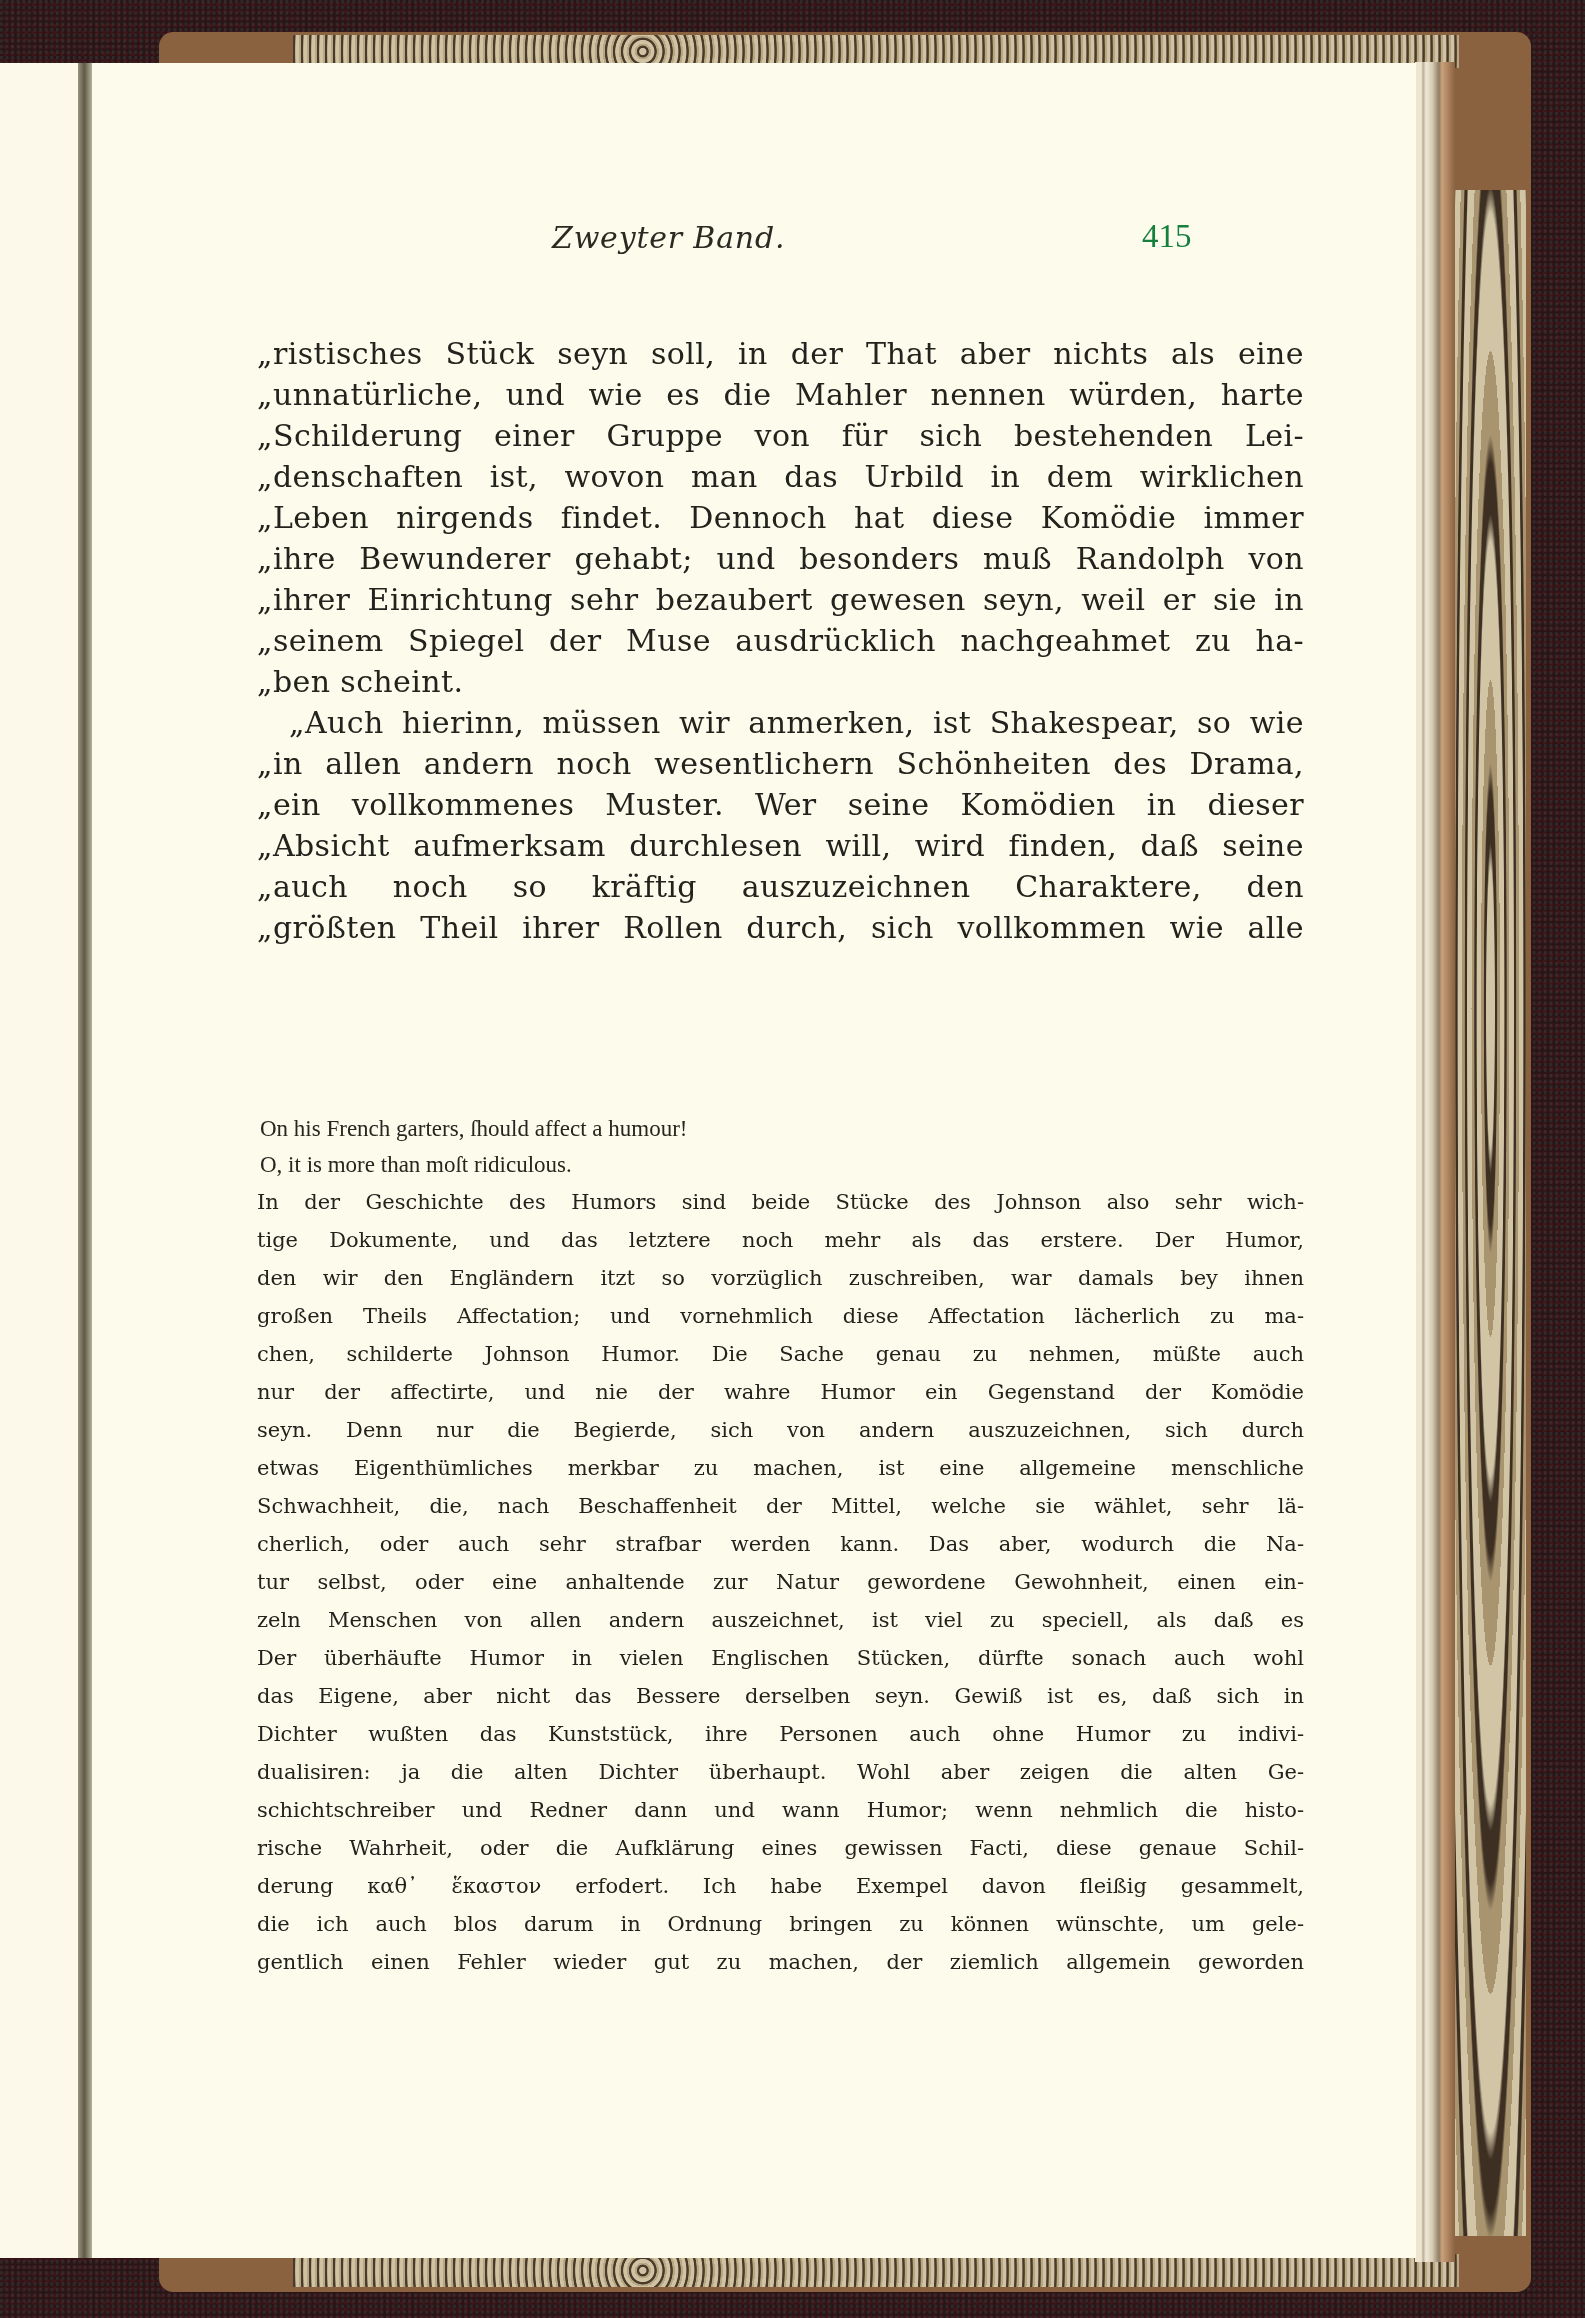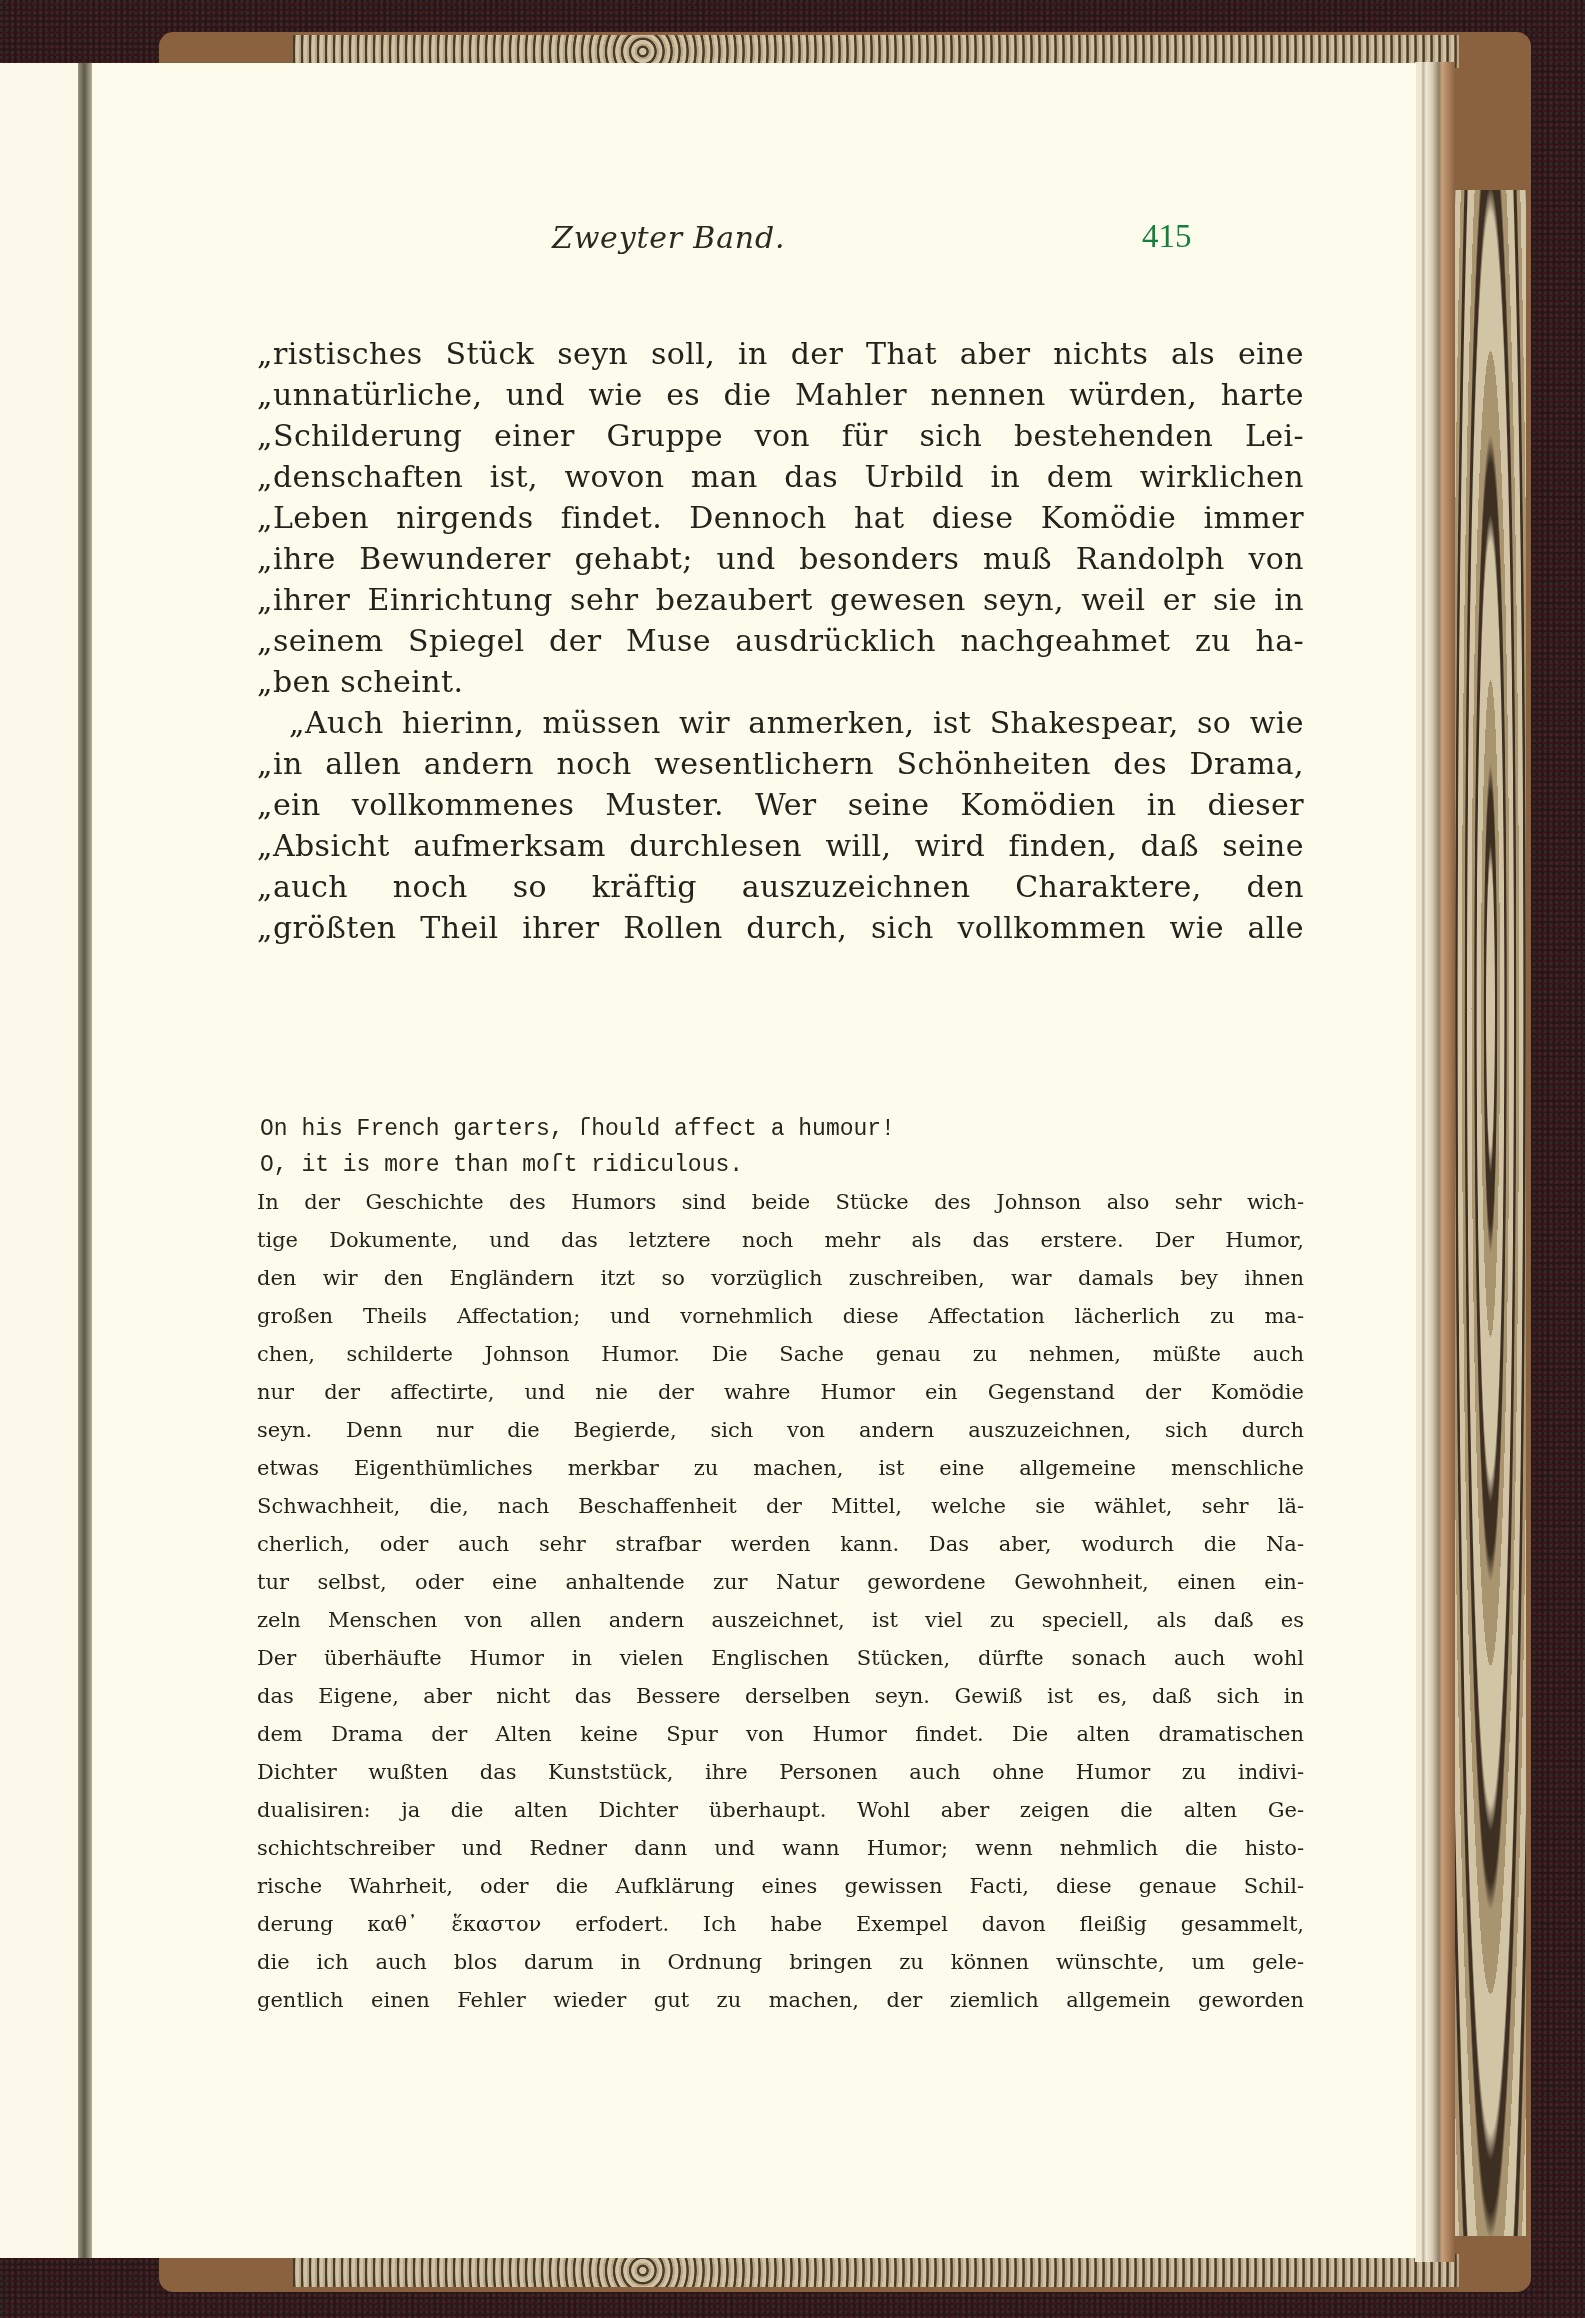--- a/index.html
+++ b/index.html
@@ -59,21 +59,21 @@
     position: absolute; left: 165px; width: 1047px;
     font-family: "DejaVu Serif", serif; color: #23231d;
     text-align: justify; text-align-last: justify;
   }
   .quote-block { top: 270px; font-size: 30px; line-height: 41px; letter-spacing: 0.4px; }
   .quote-block .line { display: block; height: 41px; white-space: nowrap; overflow: hidden; text-align-last: justify; text-align: justify; }
   .quote-block .line.last { text-align-last: left; }
   .quote-block .line.indent { padding-left: 32px; }
   .english-block {
     position: absolute; left: 168px; top: 1048px; width: 793px;
-    font-family: Liberation Mono, monospace; font-size: 23px; line-height: 36px; color: #26261f;
+    font-family: Liberation Serif, serif; font-size: 23px; line-height: 36px; color: #26261f;
   }
   .english-block .line { display: block; white-space: nowrap; }
   .prose-block { top: 1120px; font-size: 21px; line-height: 38px; }
   .prose-block .line { display: block; height: 38px; white-space: nowrap; overflow: hidden; text-align: justify; text-align-last: justify; }
 </style>
 </head>
 <body>
 
 <div class="cover-board"></div>
 <div class="marbled-strip"></div>
@@ -120,21 +120,20 @@
     <span class="line">chen, schilderte Johnson Humor. Die Sache genau zu nehmen, müßte auch</span>
     <span class="line">nur der affectirte, und nie der wahre Humor ein Gegenstand der Komödie</span>
     <span class="line">seyn. Denn nur die Begierde, sich von andern auszuzeichnen, sich durch</span>
     <span class="line">etwas Eigenthümliches merkbar zu machen, ist eine allgemeine menschliche</span>
     <span class="line">Schwachheit, die, nach Beschaffenheit der Mittel, welche sie wählet, sehr lä-</span>
     <span class="line">cherlich, oder auch sehr strafbar werden kann. Das aber, wodurch die Na-</span>
     <span class="line">tur selbst, oder eine anhaltende zur Natur gewordene Gewohnheit, einen ein-</span>
     <span class="line">zeln Menschen von allen andern auszeichnet, ist viel zu speciell, als daß es</span>
     <span class="line">Der überhäufte Humor in vielen Englischen Stücken, dürfte sonach auch wohl</span>
     <span class="line">das Eigene, aber nicht das Bessere derselben seyn. Gewiß ist es, daß sich in</span>
-    <span class="line">dem Drama der Alten keine Spur von Humor findet. Die alten dramatischen</span>
     <span class="line">Dichter wußten das Kunststück, ihre Personen auch ohne Humor zu indivi-</span>
     <span class="line">dualisiren: ja die alten Dichter überhaupt. Wohl aber zeigen die alten Ge-</span>
     <span class="line">schichtschreiber und Redner dann und wann Humor; wenn nehmlich die histo-</span>
     <span class="line">rische Wahrheit, oder die Aufklärung eines gewissen Facti, diese genaue Schil-</span>
     <span class="line">derung καθ᾽ ἕκαστον erfodert. Ich habe Exempel davon fleißig gesammelt,</span>
     <span class="line">die ich auch blos darum in Ordnung bringen zu können wünschte, um gele-</span>
     <span class="line">gentlich einen Fehler wieder gut zu machen, der ziemlich allgemein geworden</span>
   </div>
 </div>
 

